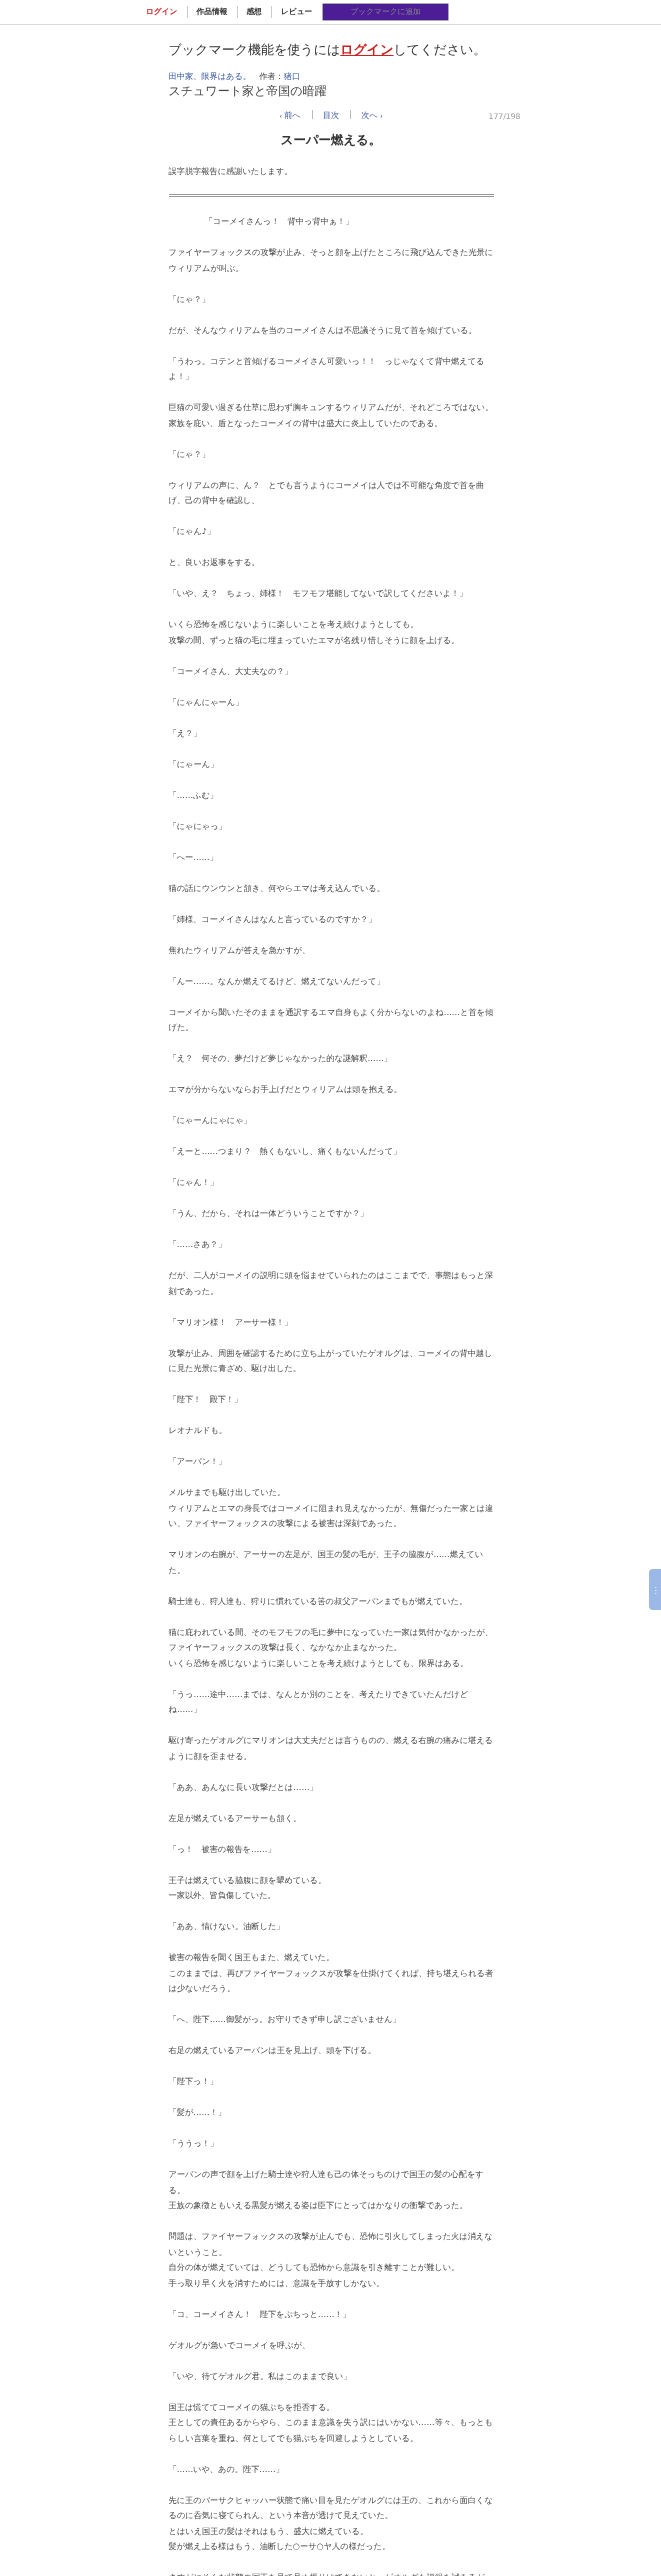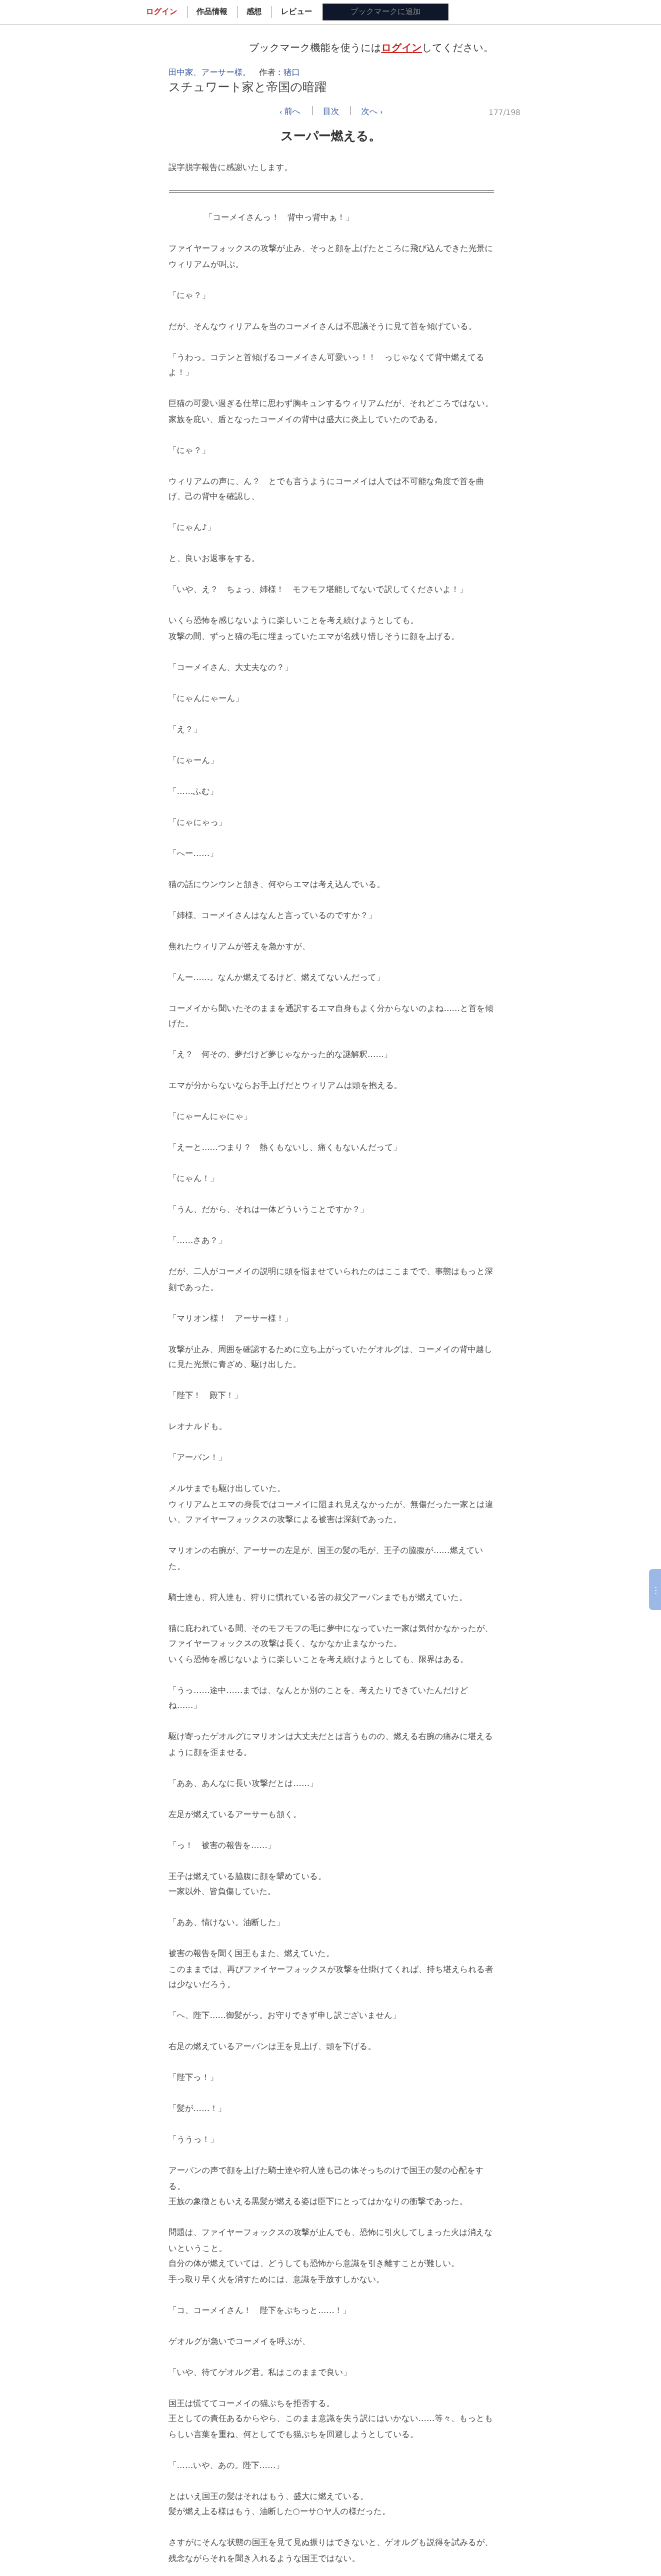--- a/index.html
+++ b/index.html
@@ -11,27 +11,27 @@
   a{cursor:pointer;}
   
   .topbar{
     height:25px;border-bottom:0.5px solid #dcdcdc;box-sizing:border-box;
     display:flex;align-items:center;padding-left:146px;background:#fff;
   }
   .topbar a{color:#333;text-decoration:none;font-size:7.7px;font-weight:bold;}
   .topbar a.login{color:#cc2222;}
   .tsep{width:0.5px;height:11.3px;background:#cccccc;margin:0 9.3px;}
   .bm-btn{
-    margin-left:10.3px;border:0.5px solid #a9a9a9;border-radius:1.5px;background:#0f172a;
+    margin-left:10.3px;border:0.5px solid #a9a9a9;border-radius:1.5px;background:#4c1d95;
     color:#8a8a8a;font-size:7.7px;padding:3.6px 27px;line-height:9.3px;
     font-family:"DejaVu Sans","Liberation Sans",sans-serif;
   }
   
   .container{width:325px;margin:0 auto;}
-  .notice{margin:15.5px 0 0 0;font-size:10px;color:#333;text-align:right;}
+  .notice{margin:15.5px 0 0 0;font-size:13px;color:#333;}
   .notice a{color:#cc2222;font-weight:bold;text-decoration:underline;}
   .workline{margin:11.3px 0 0 0;font-size:8.2px;line-height:12.4px;}
   .workline a{color:#3355a0;text-decoration:none;}
   .author-label{color:#444;margin-left:8.2px;text-align:center;}
   .chapter{margin:2.6px 0 0 0;font-size:12px;color:#444;line-height:12.4px;}
   .pager{margin-top:12.4px;position:relative;text-align:center;font-size:8.2px;line-height:11.3px;}
   .pager a{color:#3355a0;text-decoration:none;font-family:Liberation Serif, serif;}
   .psep{display:inline-block;width:0.5px;height:8.2px;background:#bbbbbb;margin:0 8.2px;vertical-align:-1px;}
   .pos{position:absolute;right:-27px;top:1.5px;color:#999999;font-size:7.7px;}
   .ep-title{margin:10.3px 0 0 0;text-align:center;font-size:12.4px;font-weight:bold;color:#333;line-height:18.5px;}
@@ -60,21 +60,21 @@
   <span class="tsep"></span>
   <a>感想</a>
   <span class="tsep"></span>
   <a>レビュー</a>
   <button class="bm-btn">ブックマークに追加</button>
 </div>
 
 <div class="container">
   <p class="notice"><span>ブックマーク機能を使うには</span><a>ログイン</a><span>してください。</span></p>
 
-  <p class="workline"><a>田中家、アーサー様。</a><span class="author-label">作者：</span><a>猪口</a></p>
+  <p class="workline"><a>田中家、限界はある。</a><span class="author-label">作者：</span><a>猪口</a></p>
 
   <p class="chapter">スチュワート家と帝国の暗躍</p>
 
   <div class="pager">
     <a>‹ 前へ</a>
     <span class="psep"></span>
     <a>目次</a>
     <span class="psep"></span>
     <a>次へ ›</a>
     <span class="pos">177/198</span>
@@ -274,20 +274,21 @@
         <p class="line">「いや、待てゲオルグ君。私はこのままで良い」</p>
       </div>
       <div class="block">
         <p class="line">国王は慌ててコーメイの猫ぷちを拒否する。</p>
         <p class="line">王としての責任あるからやら、このまま意識を失う訳にはいかない……等々、もっともらしい言葉を重ね、何としてでも猫ぷちを回避しようとしている。</p>
       </div>
       <div class="block">
         <p class="line">「……いや、あの。陛下……」</p>
       </div>
       <div class="block">
+        <p class="line">先に王のバーサクヒャッハー状態で痛い目を見たゲオルグには王の、これから面白くなるのに呑気に寝てられん、という本音が透けて見えていた。</p>
         <p class="line">とはいえ国王の髪はそれはもう、盛大に燃えている。</p>
         <p class="line">髪が燃え上る様はもう、油断した○ーサ○ヤ人の様だった。</p>
       </div>
       <div class="block">
         <p class="line">さすがにそんな状態の国王を見て見ぬ振りはできないと、ゲオルグも説得を試みるが、残念ながらそれを聞き入れるような国王ではない。</p>
       </div>
     </div>
 </div>
 
 <div class="side-tab">

